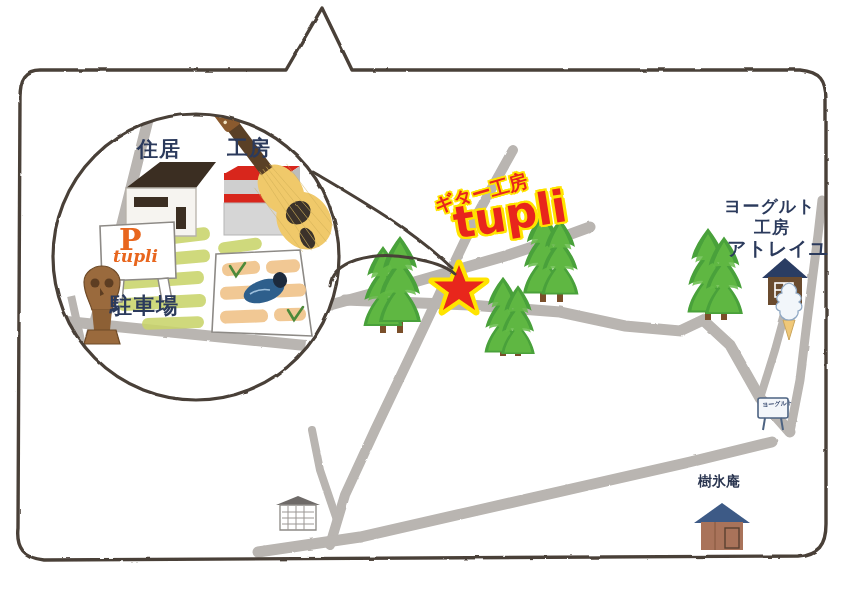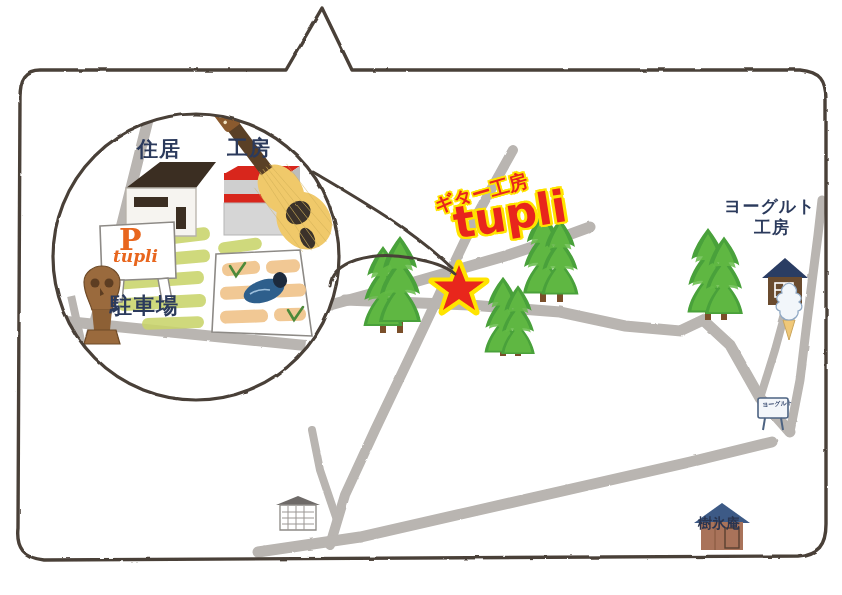--- a/index.html
+++ b/index.html
@@ -322,18 +322,19 @@
   <div class="lbl sign-orange" style="left:119px; top:224px; font-size:30px;">P</div>
 
   <div class="lbl sign-orange" style="left:113px; top:247px; font-size:17px; font-style:italic;">tupli</div>
 
   <div class="lbl title-sub" style="left:432px; top:196px; font-size:19px; transform:rotate(-16deg); transform-origin:left top;">ギター工房</div>
 
   <div class="lbl title-main" style="left:450px; top:200px; font-size:44px; transform:rotate(-9deg); transform-origin:left top;">tupli</div>
 
   <div class="lbl jp-blue" style="left:724px; top:197px; font-size:17px;">ヨーグルト</div>
   <div class="lbl jp-blue" style="left:754px; top:218px; font-size:17px;">工房</div>
-
-  <div class="lbl jp-blue-dark" style="left:698px; top:516px; font-size:14px;font-family:Liberation Serif, serif;">樹氷庵</div>
+  <div class="lbl jp-blue" style="left:727px; top:238px; font-size:19px;">アトレイユ</div>
+
+  <div class="lbl jp-blue-dark" style="left:698px; top:474px; font-size:14px;font-family:Liberation Serif, serif;">樹氷庵</div>
 
   <div class="lbl tiny-sign-text" style="left:762px; top:402px; font-size:6px; transform:rotate(-5deg); transform-origin:left top;">ヨーグルト</div>
 
 </div>
 
 </body></html>

